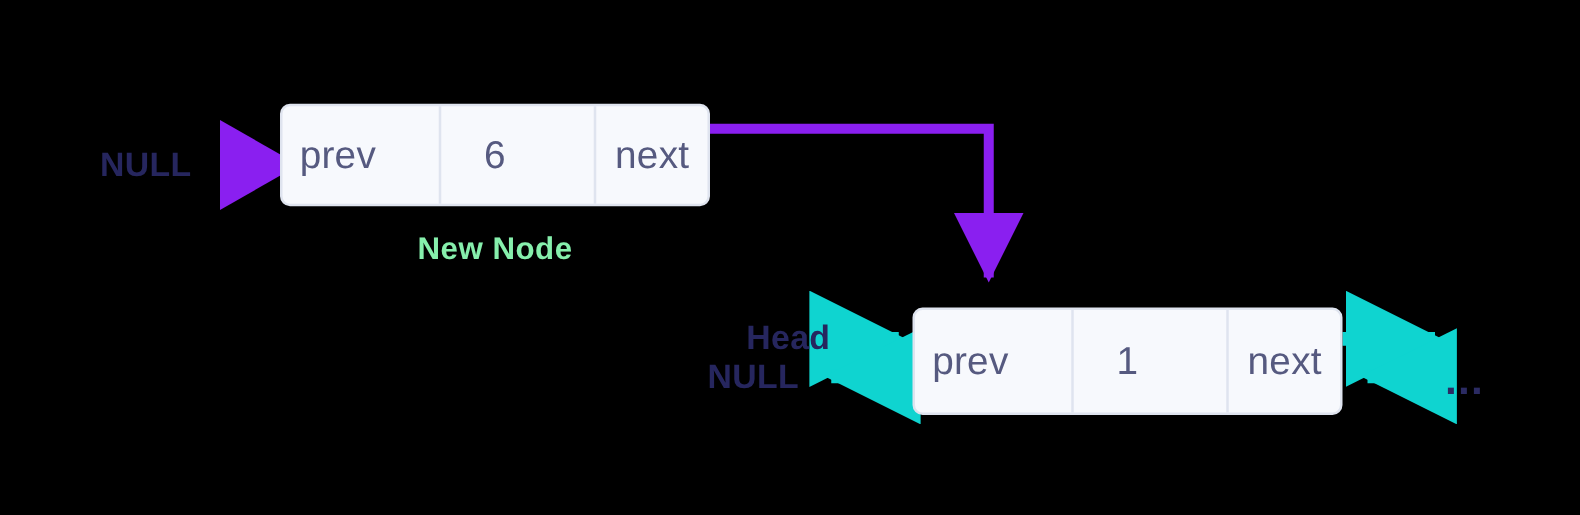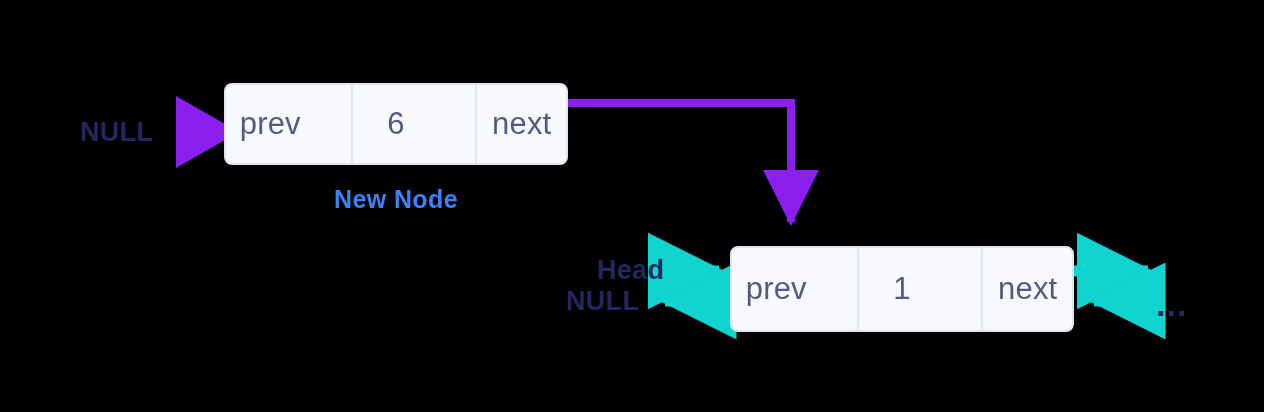--- a/index.html
+++ b/index.html
@@ -41,21 +41,21 @@
   .label-navy {
     position: absolute;
     color: #26265e;
     font-size: 27px;
     font-weight: 700;
     letter-spacing: 0.3px;
     white-space: pre;
   }
   .label-caption {
     position: absolute;
-    color: #3b82f6;
+    color: #86efac;
     font-size: 25px;
     font-weight: 700;
     letter-spacing: 0.4px;
     white-space: pre;
     text-align: center;
   }
   .dots {
     position: absolute;
     color: #2b2b63;
     font-size: 34px;

